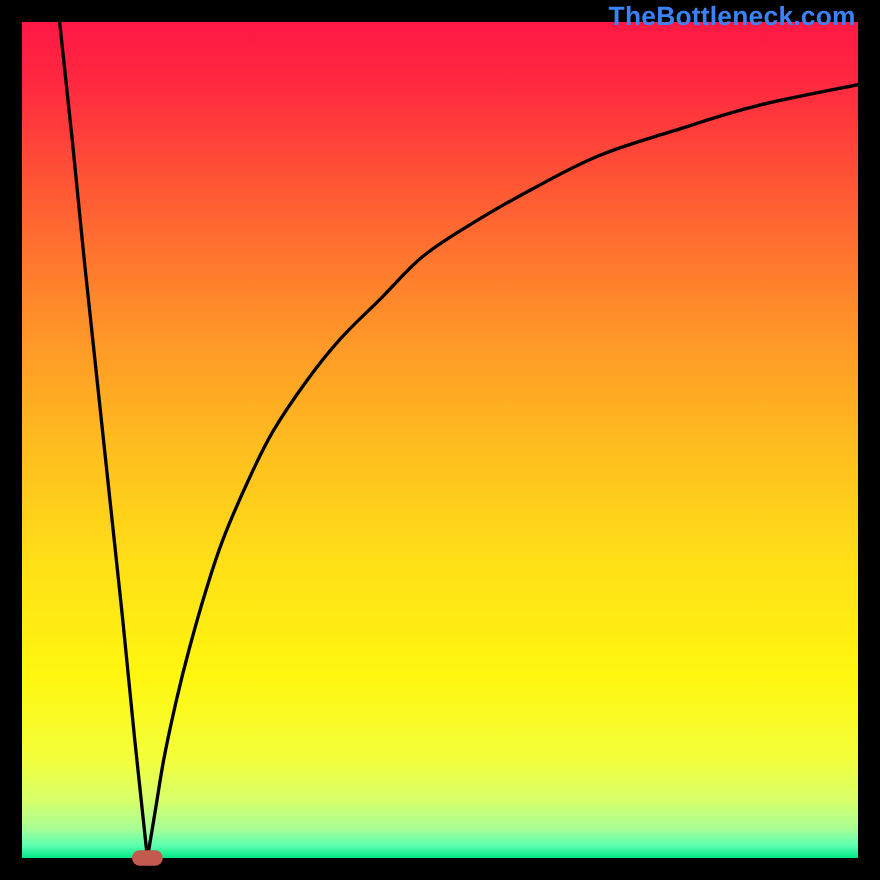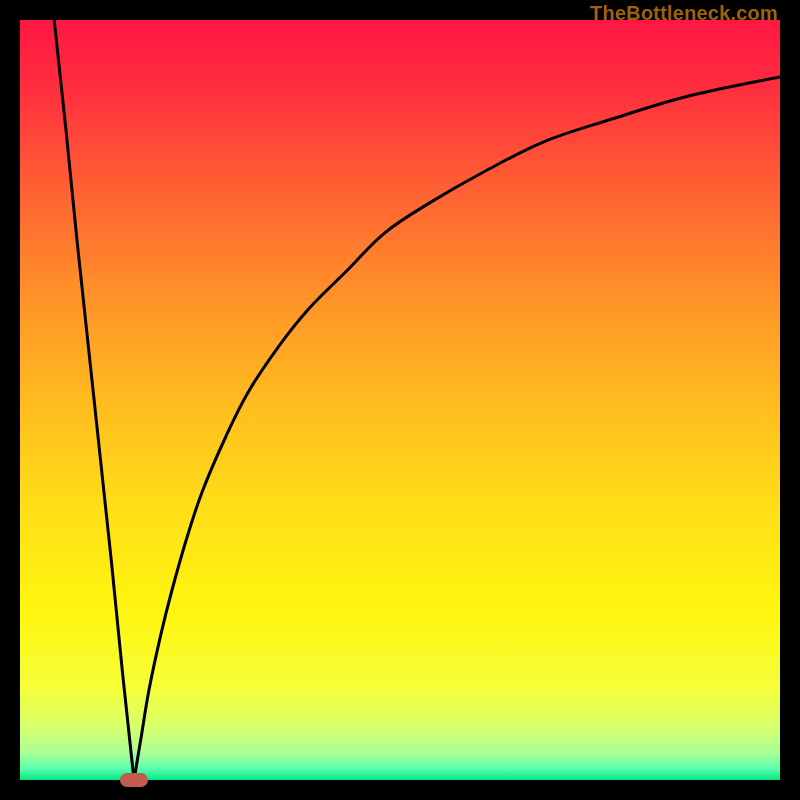--- a/index.html
+++ b/index.html
@@ -23,22 +23,22 @@
     position: absolute;
     left: 0;
     top: 0;
     width: 760px;
     height: 760px;
   }
   .watermark {
     position: absolute;
     top: 2px;
     right: 22px;
-    color: #a16207;
-    font-size: 20px;
+    color: #3b82f6;
+    font-size: 24px;
     font-weight: 600;
     letter-spacing: 0.2px;
     user-select: none;
   }
   .marker {
     position: absolute;
     width: 28px;
     height: 14px;
     border-radius: 7px;
     transform: translate(-50%, -50%);

